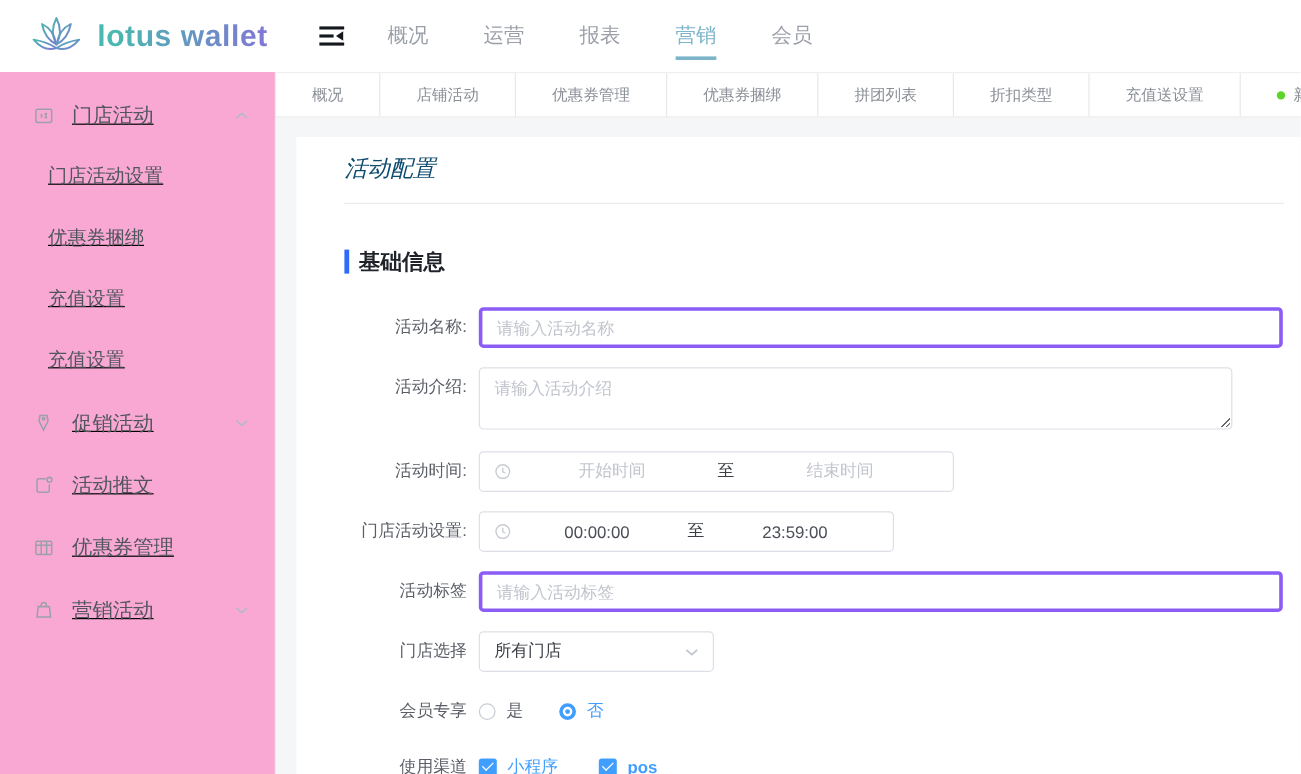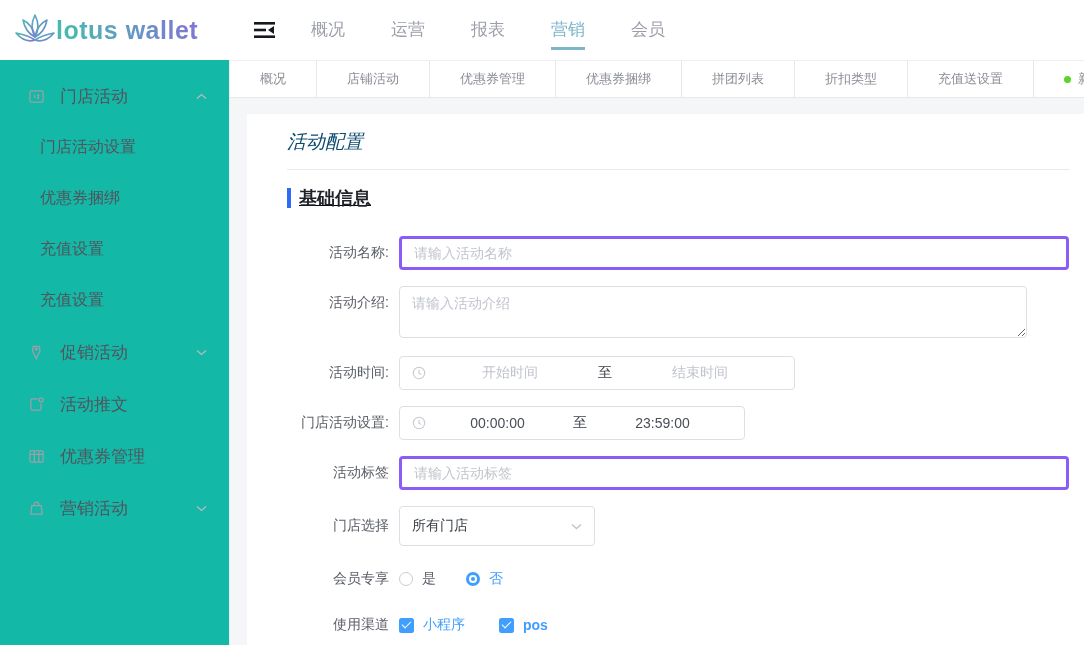--- a/index.html
+++ b/index.html
@@ -1,51 +1,51 @@
 <!DOCTYPE html>
 <html style="--accent: #7cb4c9; --blue: #409eff; --barblue: #2e6bf6; --green: #5cd42b;"><head>
 <meta charset="utf-8">
 <style>
   * { margin:0; padding:0; box-sizing:border-box; }
   html,body { width:1084px; height:645px; overflow:hidden; background:#fff;
     font-family:"Liberation Sans","DejaVu Sans",sans-serif; }
 
   
   .header { height:60px; display:flex; align-items:center; background:#fff; }
-  .logo { width:230px; display:flex; align-items:center; padding-left:14px; gap:0; }
+  .logo { width:230px; display:flex; align-items:center; padding-left:14px; gap:13px;margin-left:12px; }
   .logo-text { font-size:25px; font-weight:700; letter-spacing:.5px;
     background:linear-gradient(90deg,#49b8b0 10%,#7e79d2 95%);
     -webkit-background-clip:text; background-clip:text; color:transparent; }
   .menu-fold { margin-left:24px; margin-right:36px; cursor:pointer; display:flex; }
   .top-nav { display:flex; align-items:center; gap:46px; height:100%; }
   .top-nav .nav-item { font-size:17px; color:#9b9fa8; cursor:pointer; padding:8px 0 6px;
     border-bottom:3px solid transparent; }
   .top-nav .nav-item.active { color:var(--accent,#7cb4c9); border-bottom-color:var(--accent,#7cb4c9); }
 
   
   .layout { display:flex; height:585px; }
-  .sidebar { width:230px; background:#14b8a6; border-right:1px solid #ececee; padding-top:10px; flex:none; }
+  .sidebar { width:230px; background:#f9a8d4; border-right:1px solid #ececee; padding-top:10px; flex:none;text-decoration:underline; }
   .side-group { display:flex; align-items:center; height:52px; padding:0 22px 0 28px; cursor:pointer; color:#51555e; }
   .side-group .s-icon { width:18px; display:flex; color:#9ca0a8; }
   .side-group .s-label { margin-left:14px; font-size:17px; flex:1; }
   .side-group .caret { display:flex; color:#b6bac0; }
   .side-sub { display:flex; align-items:center; height:51px; padding-left:40px; font-size:16px; color:#51555e; cursor:pointer; }
 
   .main { flex:1; display:flex; flex-direction:column; min-width:0; }
   .sub-tabs { height:38px; display:flex; background:#fff; border-top:1px solid #f0f0f0;
     border-bottom:1px solid #e8e8e8; overflow:hidden; flex:none; }
   .sub-tab { display:flex; align-items:center; justify-content:center; padding:0 30px;
     font-size:13px; color:#8b8f96; border-right:1px solid #e8e8e8; white-space:nowrap; cursor:pointer; }
   .sub-tab .dot { width:7px; height:7px; border-radius:50%; background:var(--green,#5cd42b); margin-right:7px; }
 
   .content { flex:1; background:#f5f6f8; padding:16px 0 0 17px; min-height:0; }
   .card { background:#fff; height:100%; padding:14px 14px 0 40px; }
   .page-title { font-size:19px; font-weight:500; color:#0c4a6e; line-height:28px;font-style:italic; }
   .divider { border-bottom:1px solid #e8eaec; margin-top:13px; }
-  .section-head { display:flex; align-items:center; margin-top:16px;text-decoration:underline; }
+  .section-head { display:flex; align-items:center; margin-top:36px; }
   .section-bar { width:4px; height:20px; background:var(--barblue,#2e6bf6); margin-right:8px; }
   .section-title { font-size:18px; font-weight:700; color:#1f2329; }
 
   
   .form { margin-top:26px; }
   .frow { display:flex; align-items:center; margin-bottom:16px; }
   .frow.top { align-items:flex-start; }
   .flabel { width:112px; text-align:right; font-size:14px; color:#5a5e66; padding-right:10px; flex:none; }
   .frow.top .flabel { padding-top:8px; }
   input.tinput { width:670px; height:34px; border:3px solid #8b5cf6; border-radius:4px;
@@ -57,21 +57,21 @@
   input::placeholder, textarea::placeholder { color:#c0c4cc; }
   .rangebox { height:34px; border:1px solid #dcdfe6; border-radius:4px; display:flex;
     align-items:center; padding:0 12px; background:#fff; cursor:text; }
   .rangebox.w-range { width:396px; }
   .rangebox.w-time { width:346px; }
   .rb-part { flex:1; text-align:center; font-size:14px; }
   .rb-part.ph { color:#c0c4cc; }
   .rb-part.val { color:#4a4e57; }
   .rb-sep { font-size:14px; color:#3c4046; padding:0 6px; }
   .clock { display:flex; color:#c7cbd1; margin-right:2px; }
-  .selectbox { width:196px; height:40px; border:1px solid #dcdfe6; border-radius:4px;
+  .selectbox { width:196px; height:34px; border:1px solid #dcdfe6; border-radius:4px;
     display:flex; align-items:center; padding:0 12px; cursor:pointer; background:#fff; }
   .selectbox .sel-val { flex:1; font-size:14px; color:#3c4046; }
   .chev { display:flex; color:#c0c4cc; }
 
   .choice-row { display:flex; align-items:center; margin-top:24px; }
   .radio-item { display:flex; align-items:center; margin-right:30px; cursor:pointer; }
   .radio { width:14px; height:14px; border-radius:50%; border:1px solid #c8ccd4; background:#fff; margin-right:9px; flex:none; position:relative; }
   .radio.checked { border:3px solid var(--blue,#409eff); }
   .radio.checked::after { content:""; position:absolute; left:50%; top:50%; width:4px; height:4px;
     margin:-2px 0 0 -2px; border-radius:50%; background:var(--blue,#409eff); }

